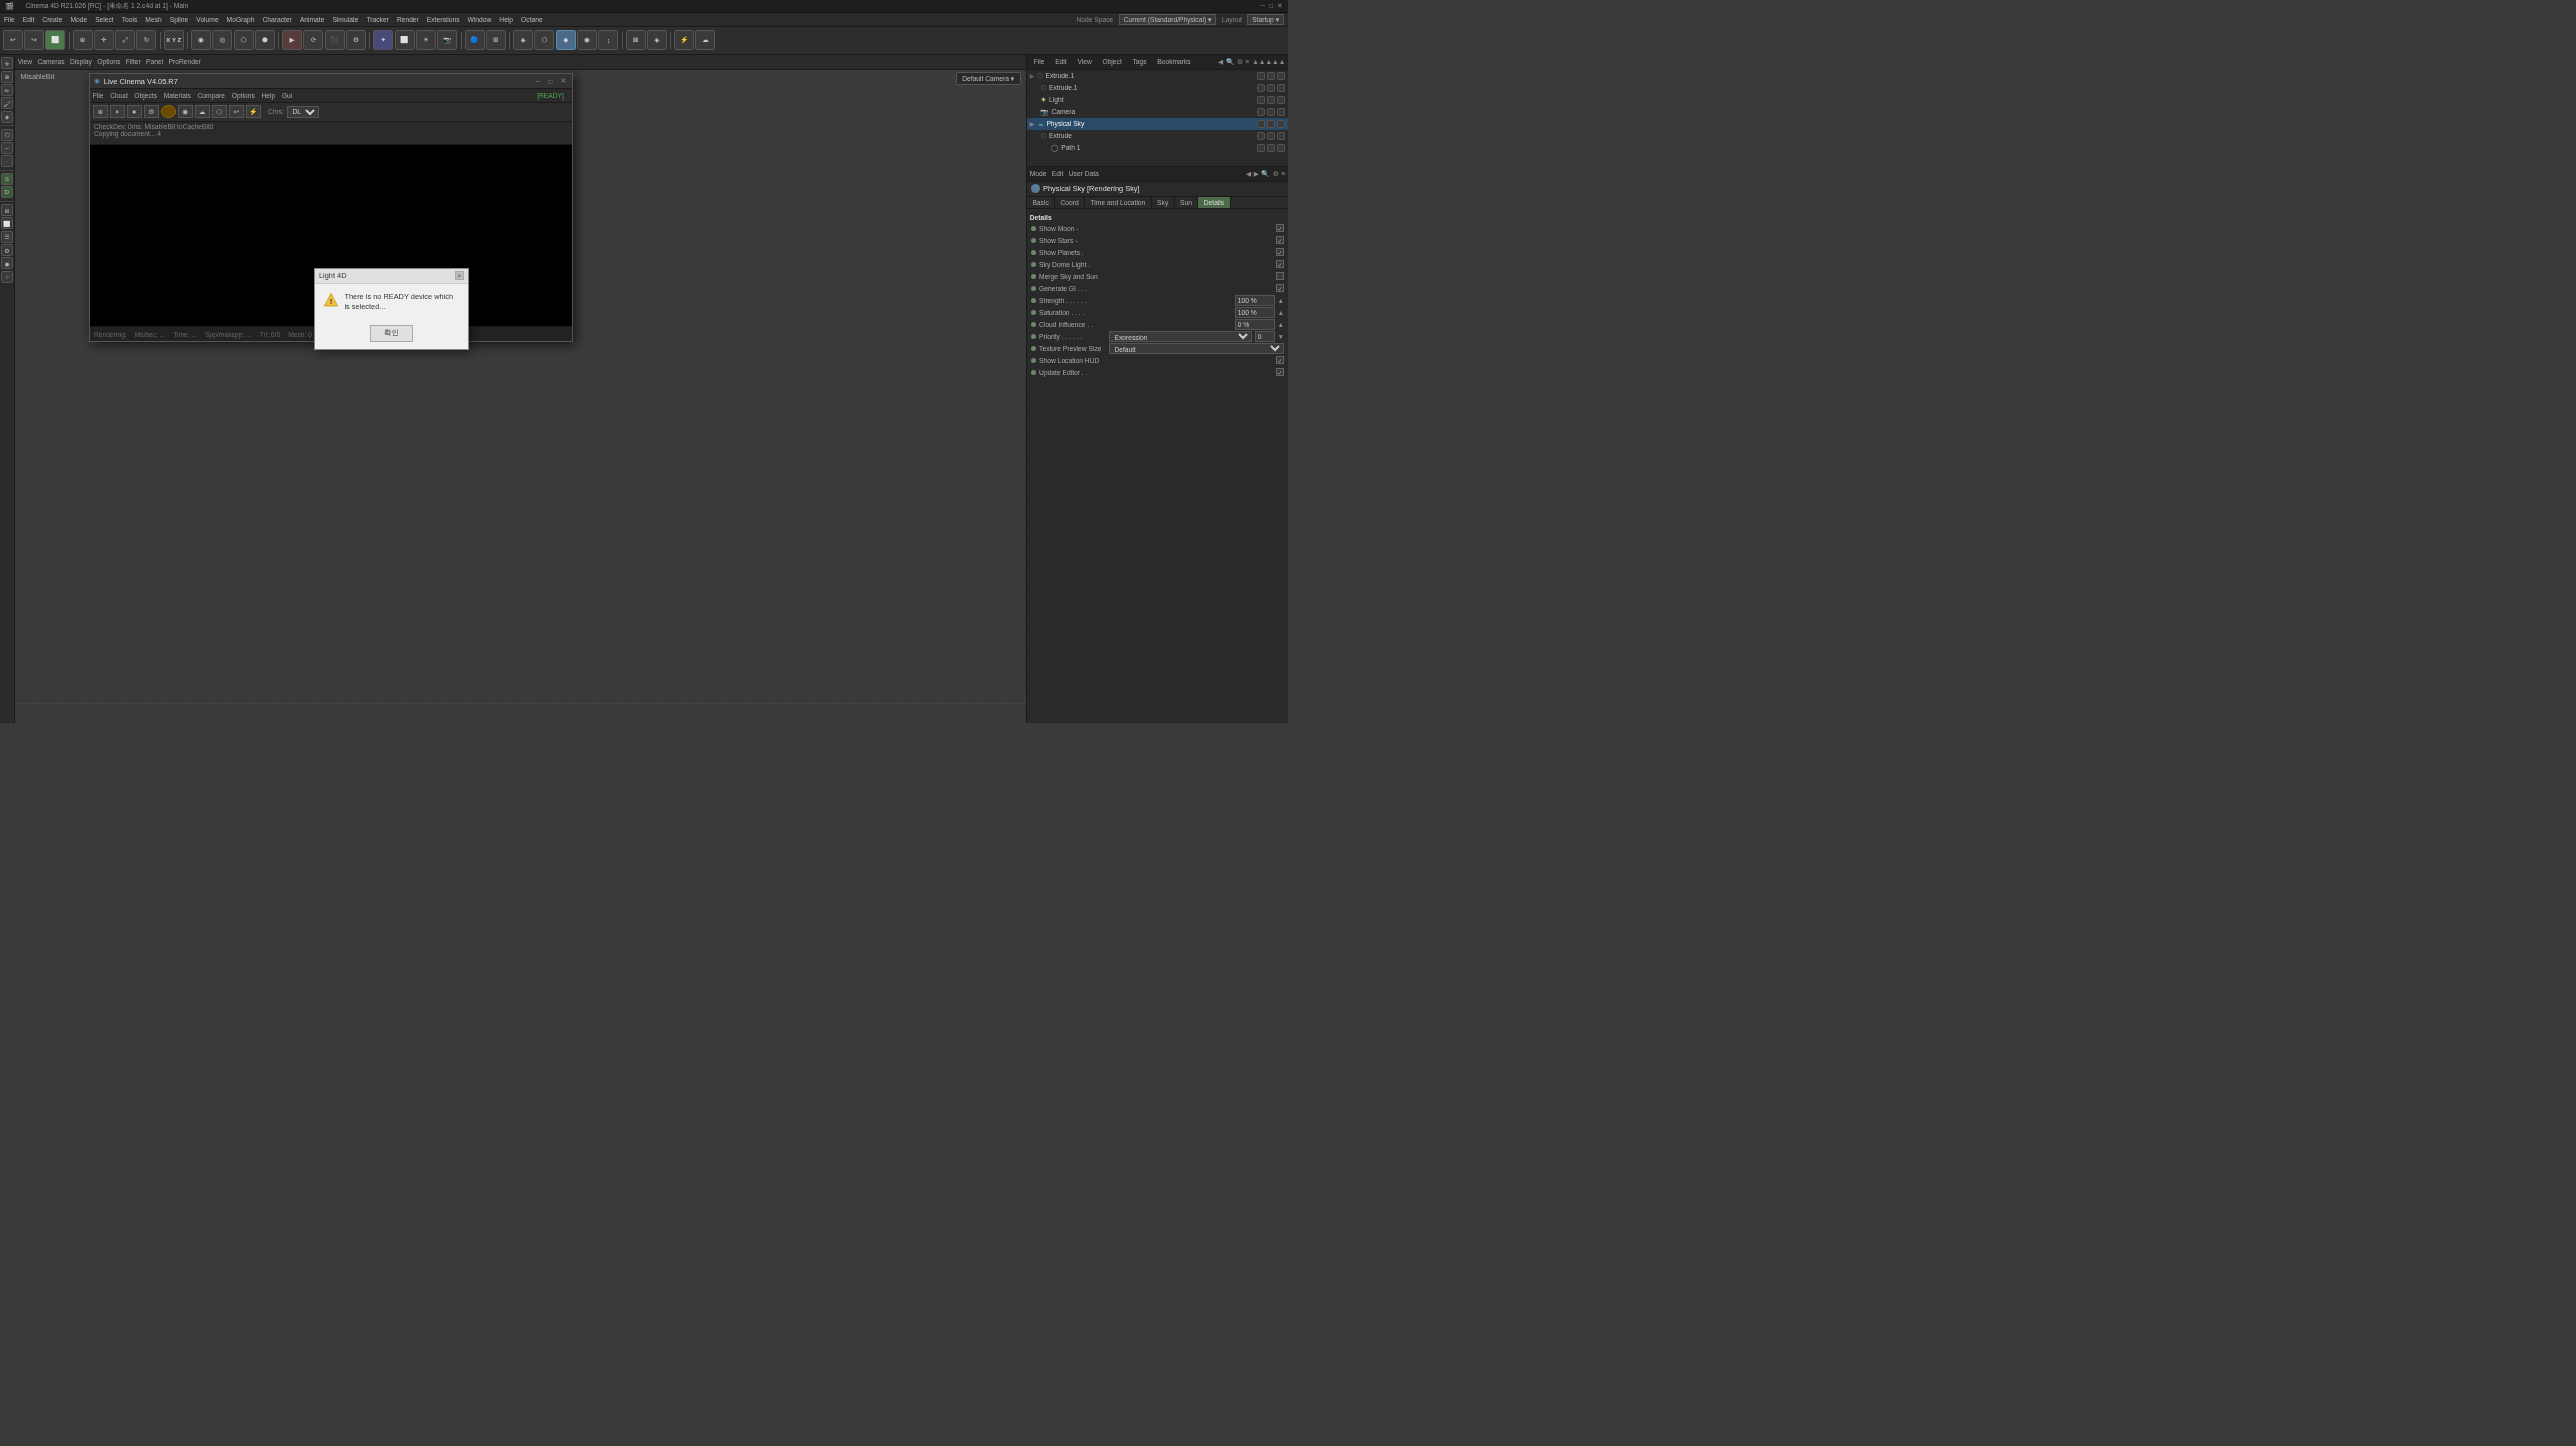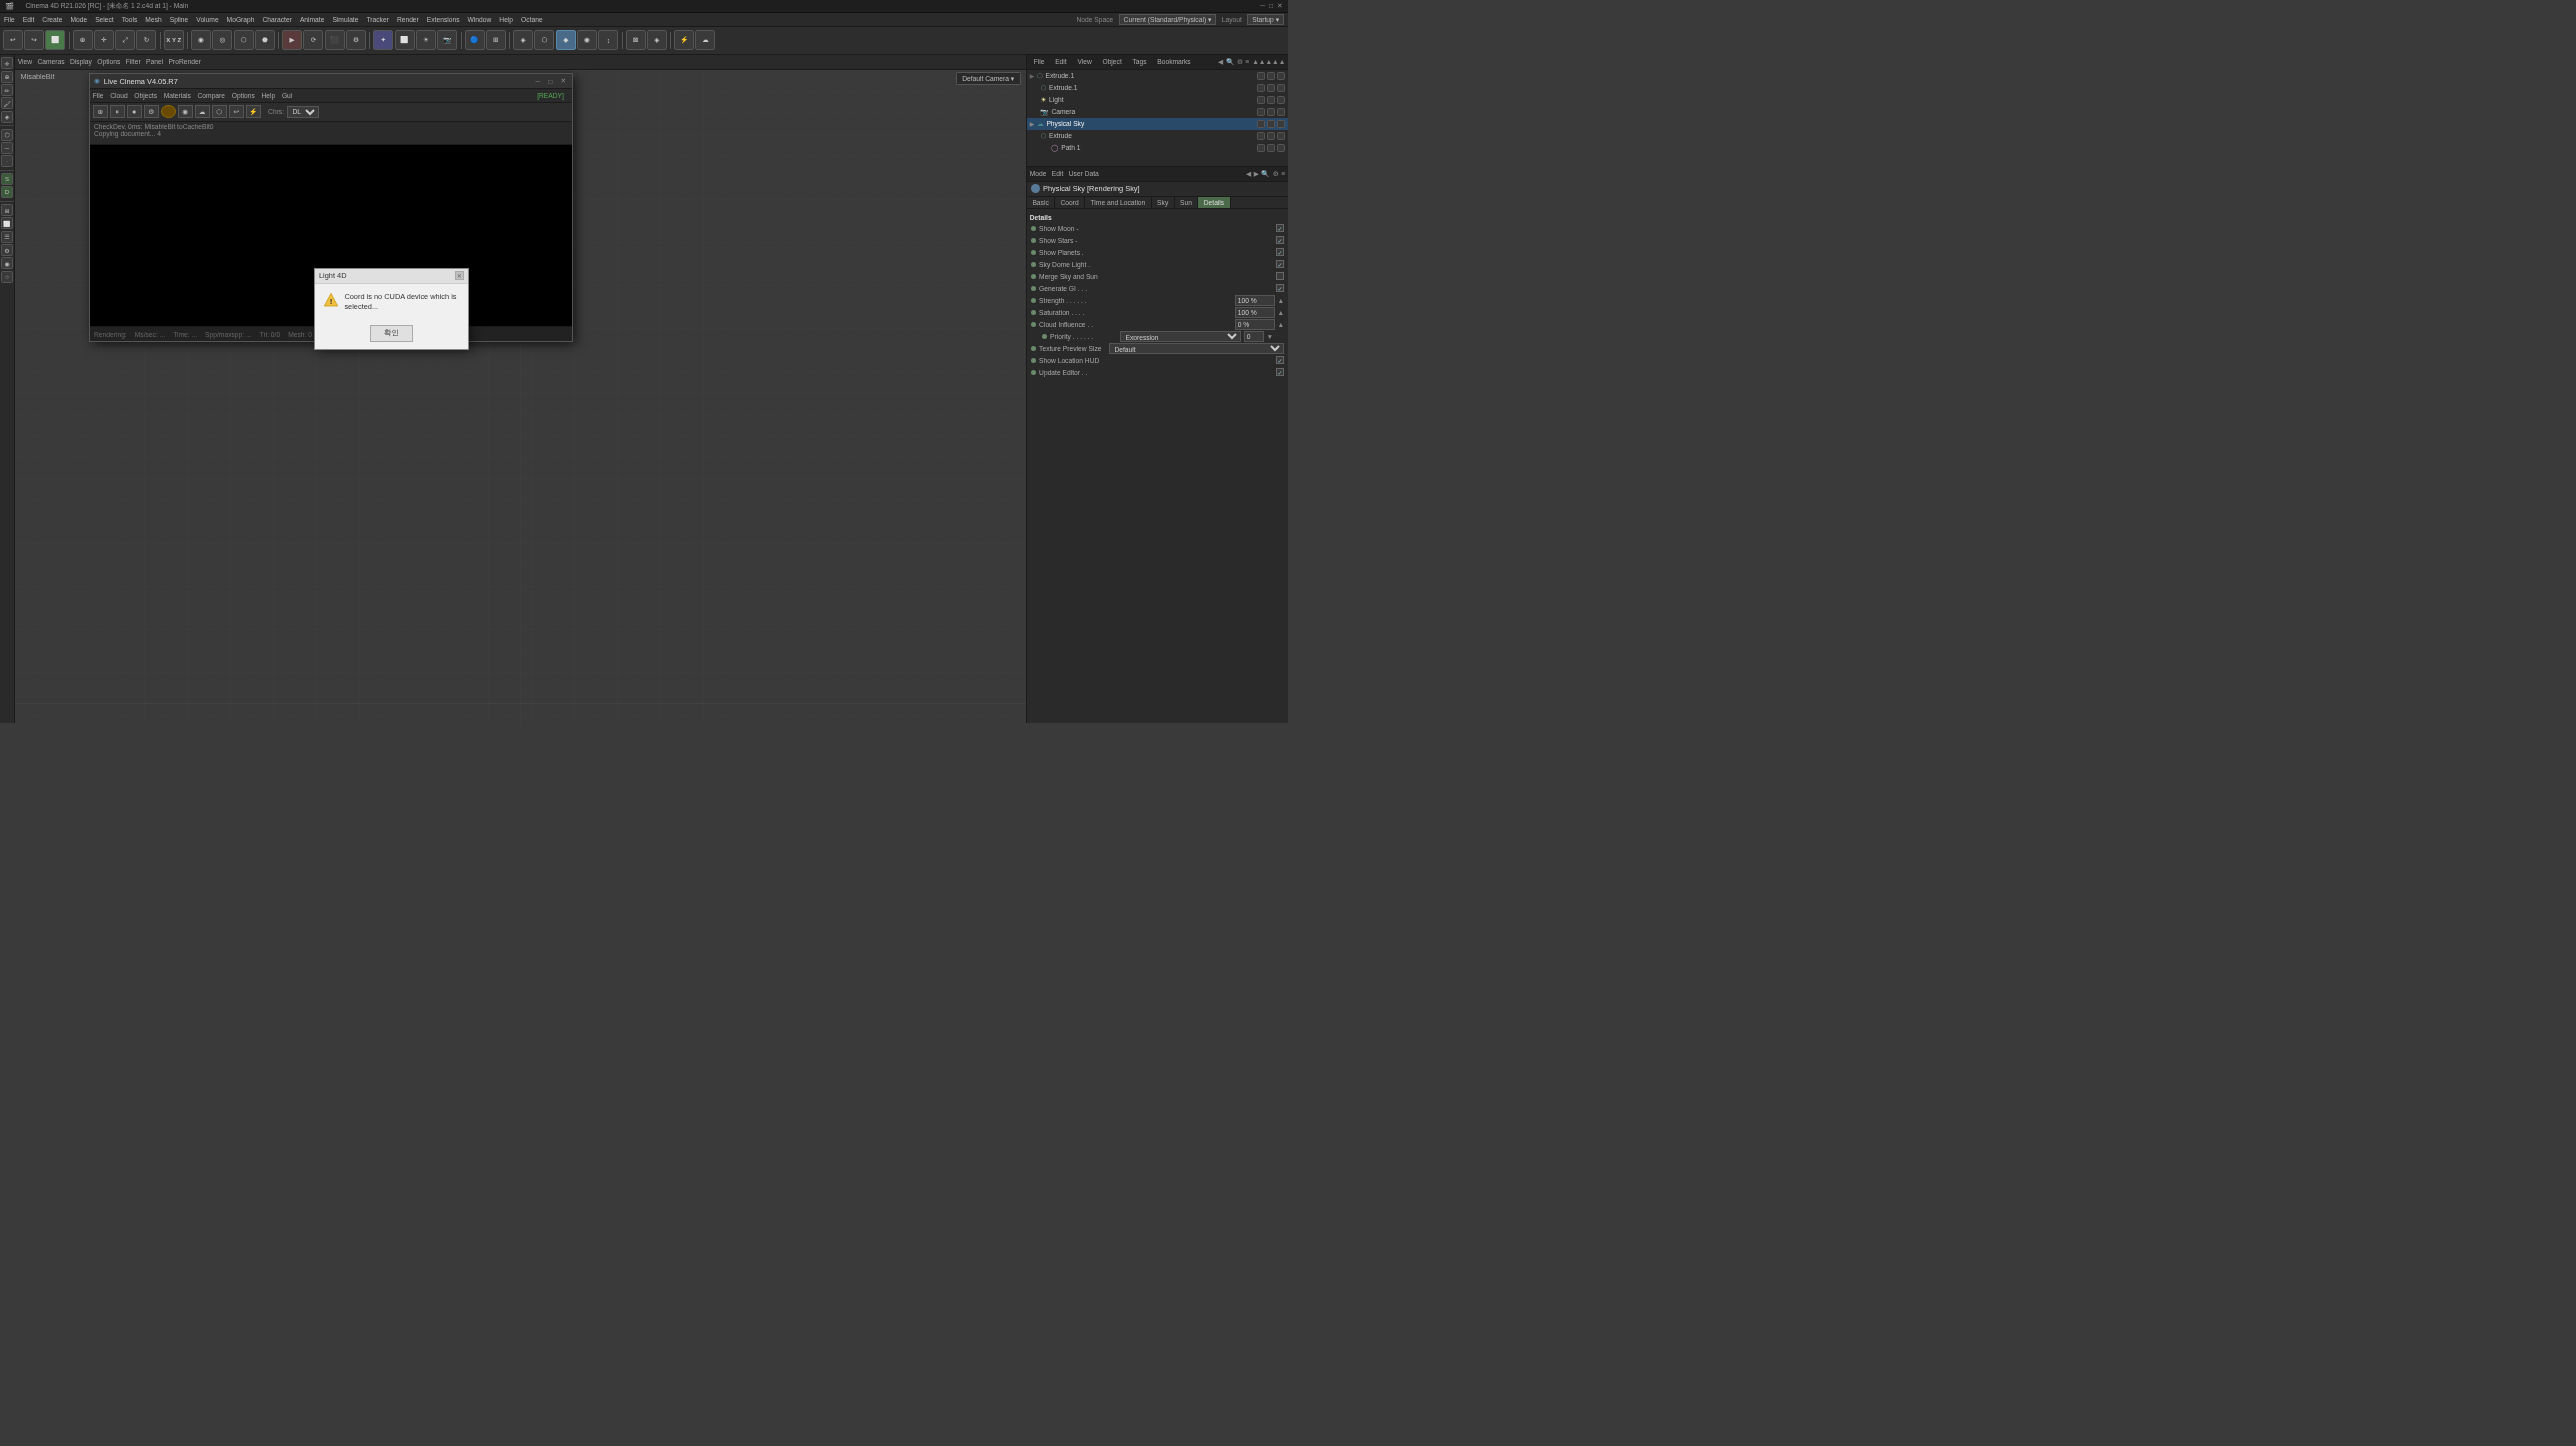--- a/index.html
+++ b/index.html
@@ -261,21 +261,21 @@
         <div style="height:15px;background:#e0e0e0;border-bottom:0.7px solid #ccc;display:flex;align-items:center;padding:0 4px;">
           <span style="font-size:7.4px;color:#333;flex:1;">Light 4D</span>
           <span style="width:9.4px;height:9.4px;background:#c0c0c0;border:0.7px solid #aaa;display:flex;align-items:center;justify-content:center;font-size:6px;color:#666;cursor:pointer;">✕</span>
         </div>
         <div style="padding:8px;display:flex;align-items:flex-start;gap:5.4px;">
 
           <svg width="16" height="16" viewBox="0 0 24 24" style="flex-shrink:0;font-size:11px">
             <polygon points="12,2 22,21 2,21" fill="#f0c040" stroke="#c09000" stroke-width="1"></polygon>
             <text x="12" y="18" text-anchor="middle" font-size="12" fill="#333" font-weight="bold">!</text>
           </svg>
-          <span style="font-size:7.4px;color:#333;line-height:1.4;">Coord is no CUDA device which is selected...</span>
+          <span style="font-size:7.4px;color:#333;line-height:1.4;">There is no READY device which is selected...</span>
         </div>
         <div style="padding:4px 8px 6.7px;display:flex;justify-content:center;">
           <button style="background:#e0e0e0;border:0.7px solid #aaa;padding:2.7px 13.4px;font-size:7.4px;color:#333;cursor:pointer;">확인</button>
         </div>
       </div>
     </div>
   </div>
 
   <div style="width:262px;background:#2a2a2a;border-left:0.7px solid #1a1a1a;display:flex;flex-direction:column;overflow:hidden;">
 
@@ -460,21 +460,21 @@
         <span style="font-size:6.7px;color:#888;cursor:pointer;">▲</span>
       </div>
 
       <div style="display:flex;align-items:center;height:12px;padding:0 4px;gap:2.7px;">
         <div style="width:5.4px;height:5.4px;border-radius:50%;background:#6a8a6a;flex-shrink:0;"></div>
         <span style="font-size:6.7px;color:#aaa;flex:1;">Cloud Influence . .</span>
         <input type="text" value="0 %" style="width: 40px; background: rgb(58, 58, 58); border: 0.7px solid rgb(85, 85, 85); color: rgb(204, 204, 204); font-size: 6.7px; padding: 0.7px 2px;">
         <span style="font-size:6.7px;color:#888;cursor:pointer;">▲</span>
       </div>
 
-      <div style="display:flex;align-items:center;height:12px;padding:0 15px;gap:2.7px;">
+      <div style="display:flex;align-items:center;height:12px;padding:0 4px;gap:2.7px;">
         <div style="width:5.4px;height:5.4px;border-radius:50%;background:#6a8a6a;flex-shrink:0;"></div>
         <span style="font-size:6.7px;color:#aaa;width:67px;flex-shrink:0;">Priority . . . . . .</span>
         <select style="background:#3a3a3a;border:0.7px solid #555;color:#ccc;font-size:6.7px;padding:0.7px;flex:1;height:10.8px;">
           <option>Expression</option>
         </select>
         <input type="text" value="0" style="width: 20px; background: rgb(58, 58, 58); border: 0.7px solid rgb(85, 85, 85); color: rgb(204, 204, 204); font-size: 6.7px; padding: 0.7px 2px;">
         <span style="font-size:6.7px;color:#888;cursor:pointer;">▼</span>
       </div>
 
       <div style="display:flex;align-items:center;height:12px;padding:0 4px;gap:2.7px;">

